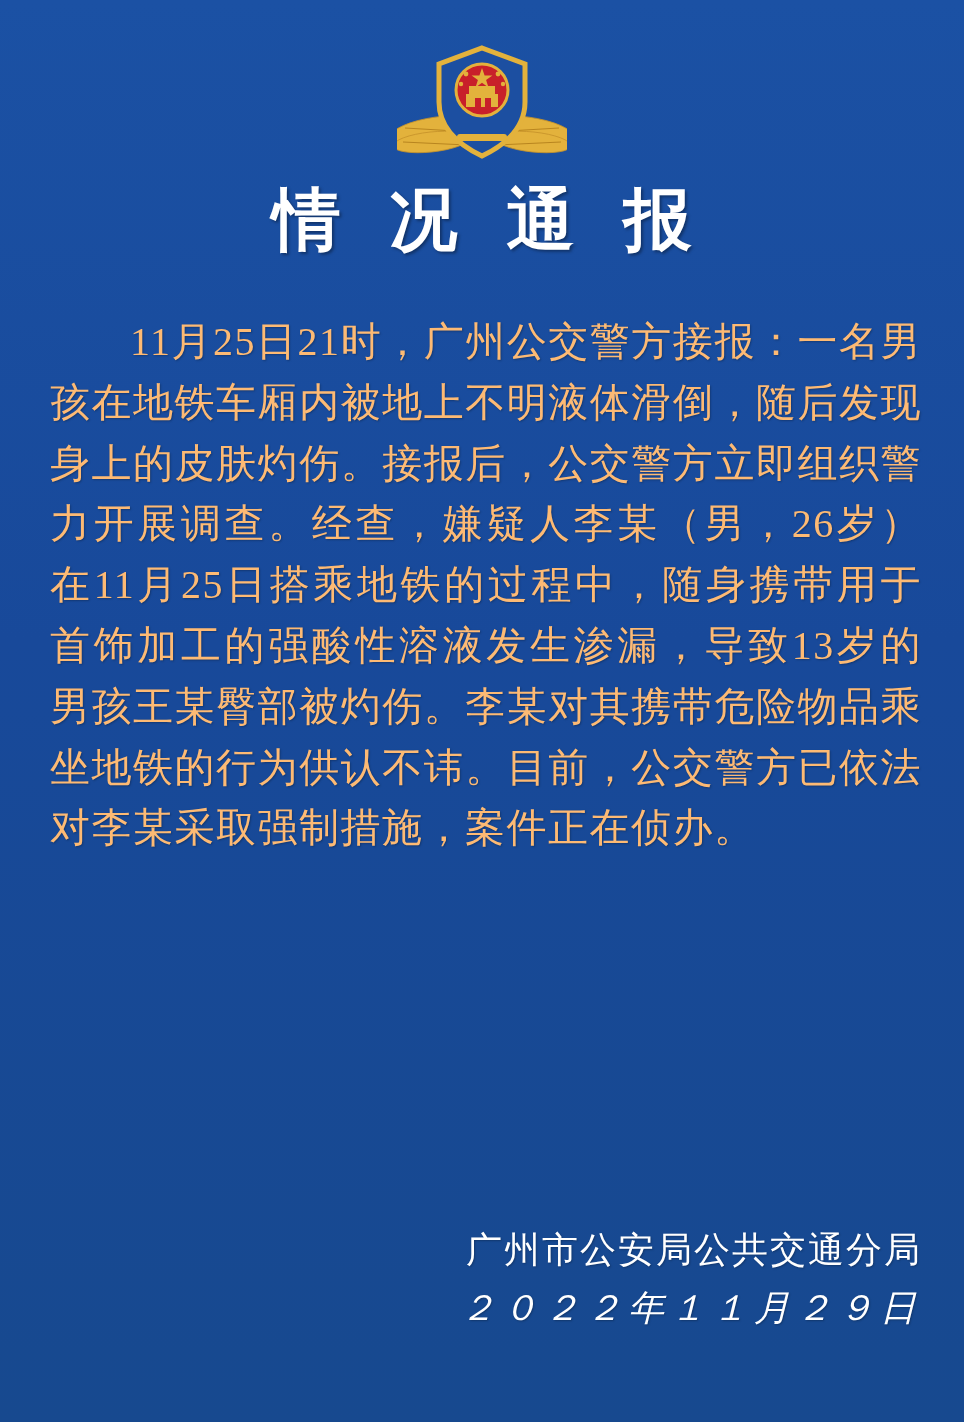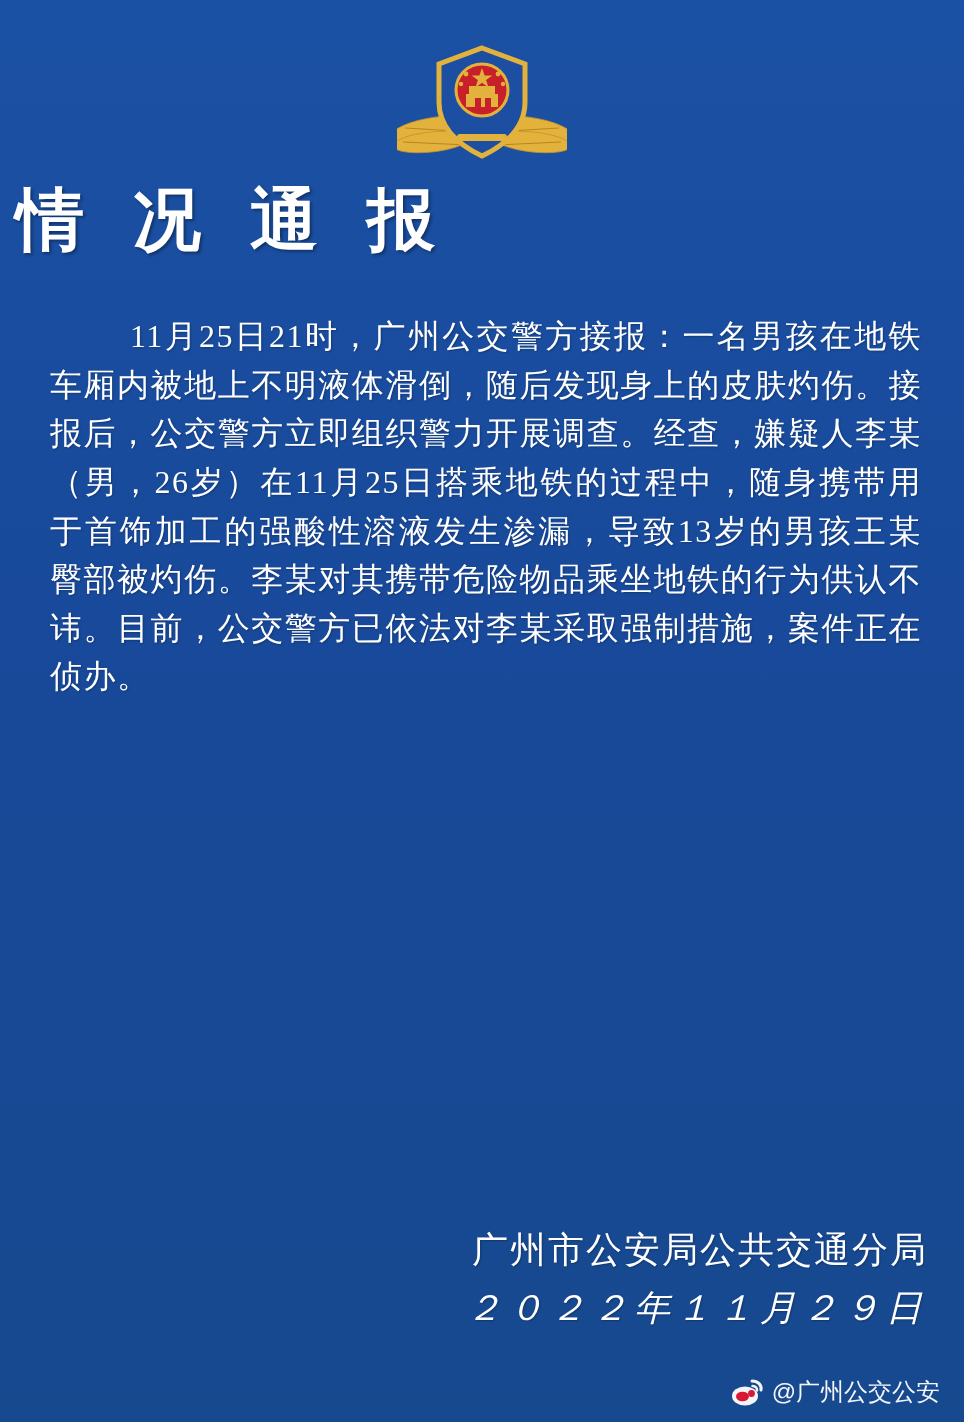--- a/index.html
+++ b/index.html
@@ -46,52 +46,52 @@
     height: 130px;
   }
   .emblem svg { display: block; }
 
   
   .title {
     position: absolute;
     top: 178px;
     left: 0;
     width: 964px;
-    text-align: left;
+    text-align: center;
     font-size: 68px;
     font-weight: bold;
     letter-spacing: 16px;
     text-indent: 16px;
     line-height: 1.25;
     color: #ffffff;
     text-shadow: 2px 2px 3px rgba(0,0,0,0.35);
     font-family: "Liberation Serif", "DejaVu Serif", serif;
   }
 
   
   .body-text {
     position: absolute;
     top: 312px;
     left: 50px;
     width: 872px;
-    font-size: 32px;
+    font-size: 40px;
     line-height: 1.52;
     letter-spacing: 1.5px;
     text-align: justify;
     text-justify: inter-ideograph;
     text-indent: 80px;
-    color: #ffffff;
+    color: #fdba74;
     font-family: "Liberation Serif", "DejaVu Serif", serif;
     text-shadow: 1px 1px 2px rgba(0,0,0,0.25);
   }
 
   
   .signature {
     position: absolute;
-    right: 36px;
+    right: 42px;
     top: 1222px;
     width: 700px;
     text-align: right;
     font-size: 36px;
     line-height: 1.6;
     letter-spacing: 2px;
     color: #ffffff;
     font-family: "Liberation Serif", "DejaVu Serif", serif;
     text-shadow: 1px 1px 2px rgba(0,0,0,0.25);
   }
@@ -170,26 +170,14 @@
 
   <div class="title">情 况 通 报</div>
 
   <div class="body-text">11月25日21时，广州公交警方接报：一名男孩在地铁车厢内被地上不明液体滑倒，随后发现身上的皮肤灼伤。接报后，公交警方立即组织警力开展调查。经查，嫌疑人李某（男，26岁）在11月25日搭乘地铁的过程中，随身携带用于首饰加工的强酸性溶液发生渗漏，导致13岁的男孩王某臀部被灼伤。李某对其携带危险物品乘坐地铁的行为供认不讳。目前，公交警方已依法对李某采取强制措施，案件正在侦办。</div>
 
   <div class="signature">
     <div class="sig-issuer">广州市公安局公共交通分局</div>
     <div class="sig-date">２０２２年１１月２９日</div>
   </div>
 
-  <div class="watermark">
-    <span class="weibo-badge">
-      <svg viewBox="0 0 34 30" width="34" height="30" aria-hidden="true">
-        <ellipse cx="15" cy="19" rx="13" ry="9.5" fill="#ffffff"></ellipse>
-        <ellipse cx="12.5" cy="19.5" rx="6.5" ry="4.8" fill="#e6162d"></ellipse>
-        <circle cx="21.5" cy="16.5" r="3.4" fill="#e6162d"></circle>
-        <path d="M22 4 C28 4 32 8 31 13" stroke="#ffffff" stroke-width="3" fill="none" stroke-linecap="round"></path>
-        <path d="M22.5 9 C25.5 9 27.5 11 27 13.5" stroke="#ffffff" stroke-width="2.4" fill="none" stroke-linecap="round"></path>
-      </svg>
-    </span>
-    <span class="watermark-name">@广州公交公安</span>
-  </div>
 
 </div>
 
 </body></html>

